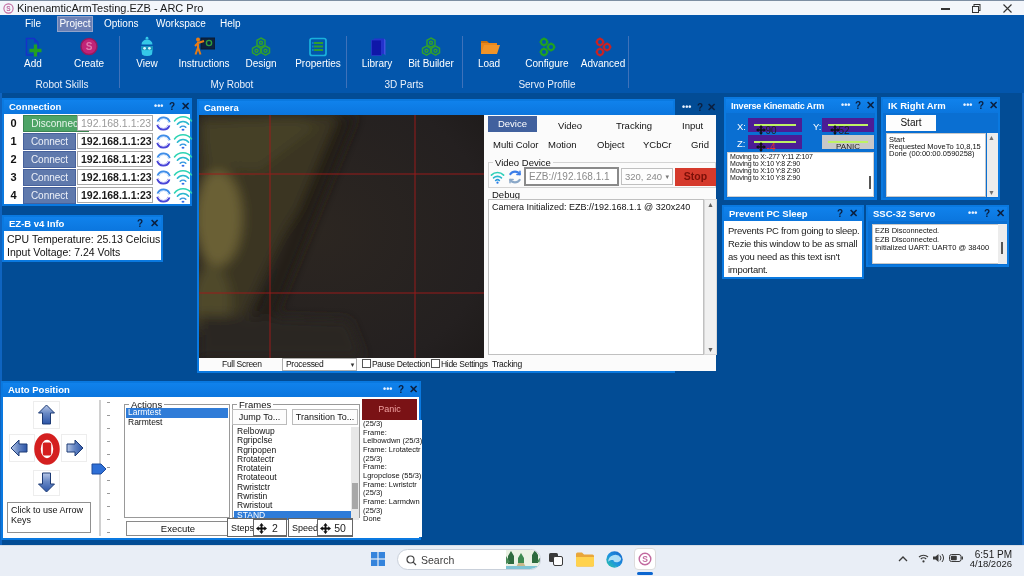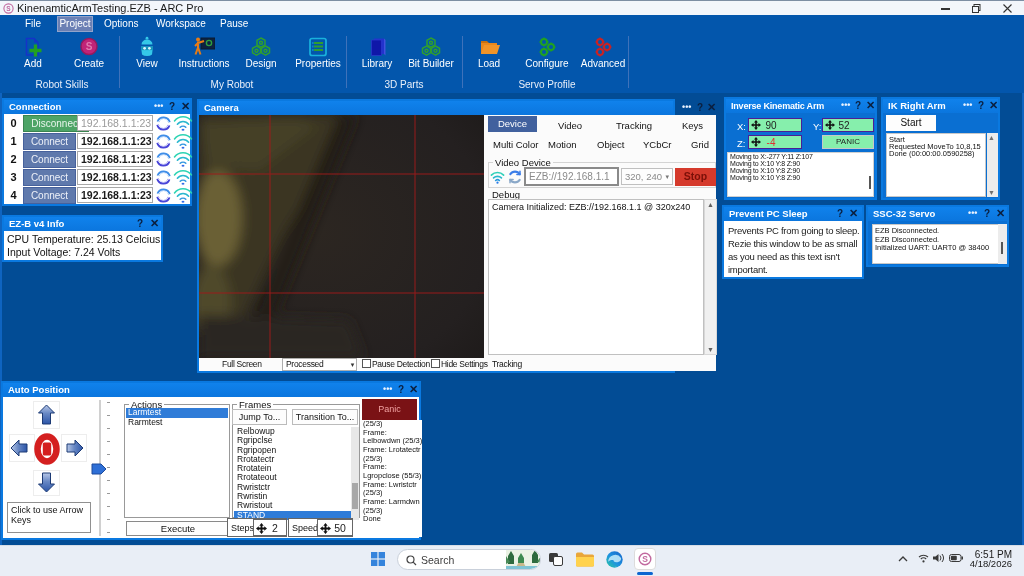--- a/index.html
+++ b/index.html
@@ -2,21 +2,21 @@
 <html><head><meta charset="utf-8">
 <style>
 *{margin:0;padding:0;box-sizing:border-box;}
 html,body{width:1024px;height:576px;overflow:hidden;}
 body{font-family:"Liberation Sans",sans-serif;position:relative;background:#024C95;}
 .abs{position:absolute;}
 .panel{position:absolute;border:2px solid #0a79e0;}
 .ptitle{position:absolute;left:0;top:0;right:0;height:14px;background:linear-gradient(#1082ec,#0b76de);color:#fff;font-weight:bold;font-size:9.5px;line-height:14px;padding-left:5px;}
 .pbtn{position:absolute;top:0;height:14px;color:#0b1f3e;font-size:10px;line-height:13px;font-weight:bold;}
 .dots{color:#eaf3ff;font-size:9px;font-weight:bold;}
-.fld{position:absolute;background:#86efac;border:1px solid #4c1d95;}
+.fld{position:absolute;background:#bef264;border:6px solid #4c1d95;}
 .ric{position:absolute;width:22px;height:22px;top:36px;}
 .rlb{position:absolute;top:26px;color:#fff;font-size:10px;text-align:center;width:80px;}
 .glb{position:absolute;top:47px;color:#e9eff9;font-size:10px;text-align:center;width:100px;}
 </style></head>
 <body>
 
 <div class="abs" style="left:0;top:0;width:1024px;height:15px;background:#f3f6fb;border-top:1px solid #7d8ea3;">
   <svg class="abs" style="left:3px;top:2px" width="11" height="11" viewBox="0 0 11 11">
       <circle cx="5.5" cy="5.5" r="4.6" fill="none" stroke="#c2699f" stroke-width="1.1"></circle>
       <text x="5.5" y="8" font-size="6.5" font-weight="bold" fill="#c2699f" text-anchor="middle">S</text>
@@ -30,21 +30,21 @@
   <svg class="abs" style="left:1003px;top:3px" width="9" height="9">
       <path d="M0.5 0.5 L8.5 8.5 M8.5 0.5 L0.5 8.5" stroke="#333" stroke-width="1.1"></path>
     </svg>
 </div>
 
 <div class="abs" style="left:0;top:15px;width:1024px;height:17px;background:#0356ac;color:#fff;font-size:10px;">
   <div class="abs" style="left:25px;top:3px;">File</div>
   <div class="abs" style="left:57px;top:1px;width:36px;height:16px;background:#6b80b4;border:1px solid #92a3ca;text-align:center;line-height:14px;">Project</div>
   <div class="abs" style="left:104px;top:3px;">Options</div>
   <div class="abs" style="left:156px;top:3px;">Workspace</div>
-  <div class="abs" style="left:220px;top:3px;">Pause</div>
+  <div class="abs" style="left:220px;top:3px;">Help</div>
 </div>
 
 <div class="abs" style="left:0;top:32px;width:1024px;height:61px;background:#0356ac;">
   <div class="abs" style="left:119px;top:4px;width:1px;height:52px;background:#3f72ba;"></div>
   <div class="abs" style="left:346px;top:4px;width:1px;height:52px;background:#3f72ba;"></div>
   <div class="abs" style="left:462px;top:4px;width:1px;height:52px;background:#3f72ba;"></div>
   <div class="abs" style="left:628px;top:4px;width:1px;height:52px;background:#3f72ba;"></div>
   <div class="rlb" style="left:-7px;">Add</div>
   <div class="rlb" style="left:49px;">Create</div>
   <div class="rlb" style="left:107px;">View</div>
@@ -292,21 +292,21 @@
         <line x1="216" y1="0" x2="216" y2="243"></line>
       <line x1="0" y1="59" x2="285" y2="59"></line>
         <line x1="0" y1="178" x2="285" y2="178"></line>
     </g>
   </svg>
 
   <div style="position:absolute;left:287px;top:14px;width:230px;height:245px;background:#fbfbfb;font-size:9.5px;color:#111;">
     <div style="position:absolute;left:2px;top:1px;width:49px;height:16px;background:#41619e;color:#fff;text-align:center;line-height:16px;">Device</div>
     <div style="position:absolute;left:72px;top:5px;">Video</div>
     <div style="position:absolute;left:130px;top:5px;">Tracking</div>
-    <div style="position:absolute;left:196px;top:5px;">Keys</div>
+    <div style="position:absolute;left:196px;top:5px;">Input</div>
     <div style="position:absolute;left:7px;top:24px;">Multi Color</div>
     <div style="position:absolute;left:62px;top:24px;">Motion</div>
     <div style="position:absolute;left:111px;top:24px;">Object</div>
     <div style="position:absolute;left:157px;top:24px;">YCbCr</div>
     <div style="position:absolute;left:205px;top:24px;">Grid</div>
 
     <fieldset style="position:absolute;left:2px;top:42px;width:228px;height:31px;border:1px solid #d4d4d4;">
         <legend style="font-size:9.5px;margin-left:4px;padding:0 2px;">Video Device</legend>
       </fieldset>
     <svg style="position:absolute;left:3px;top:54px;" width="17" height="16" viewBox="0 0 18 17">

